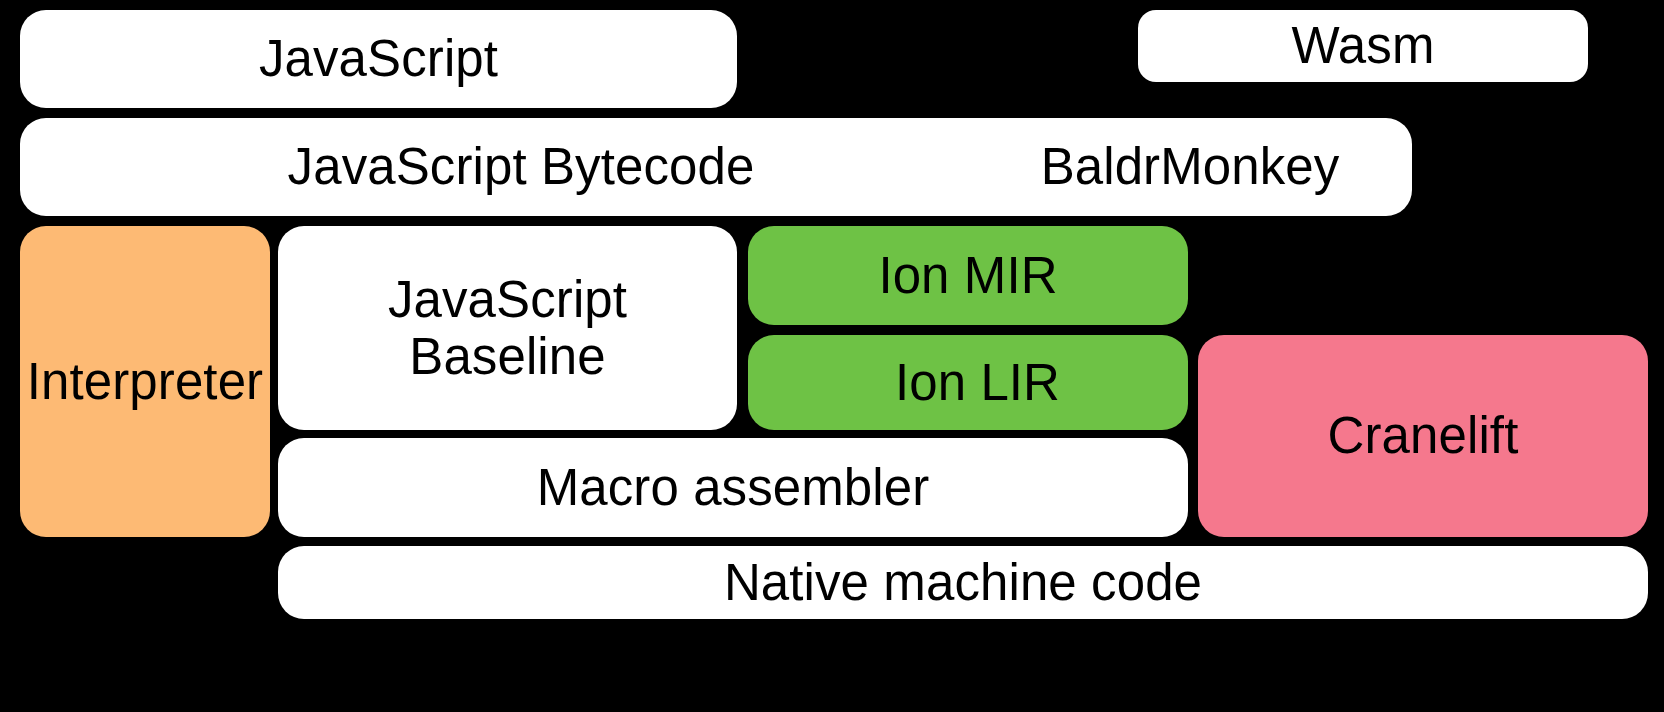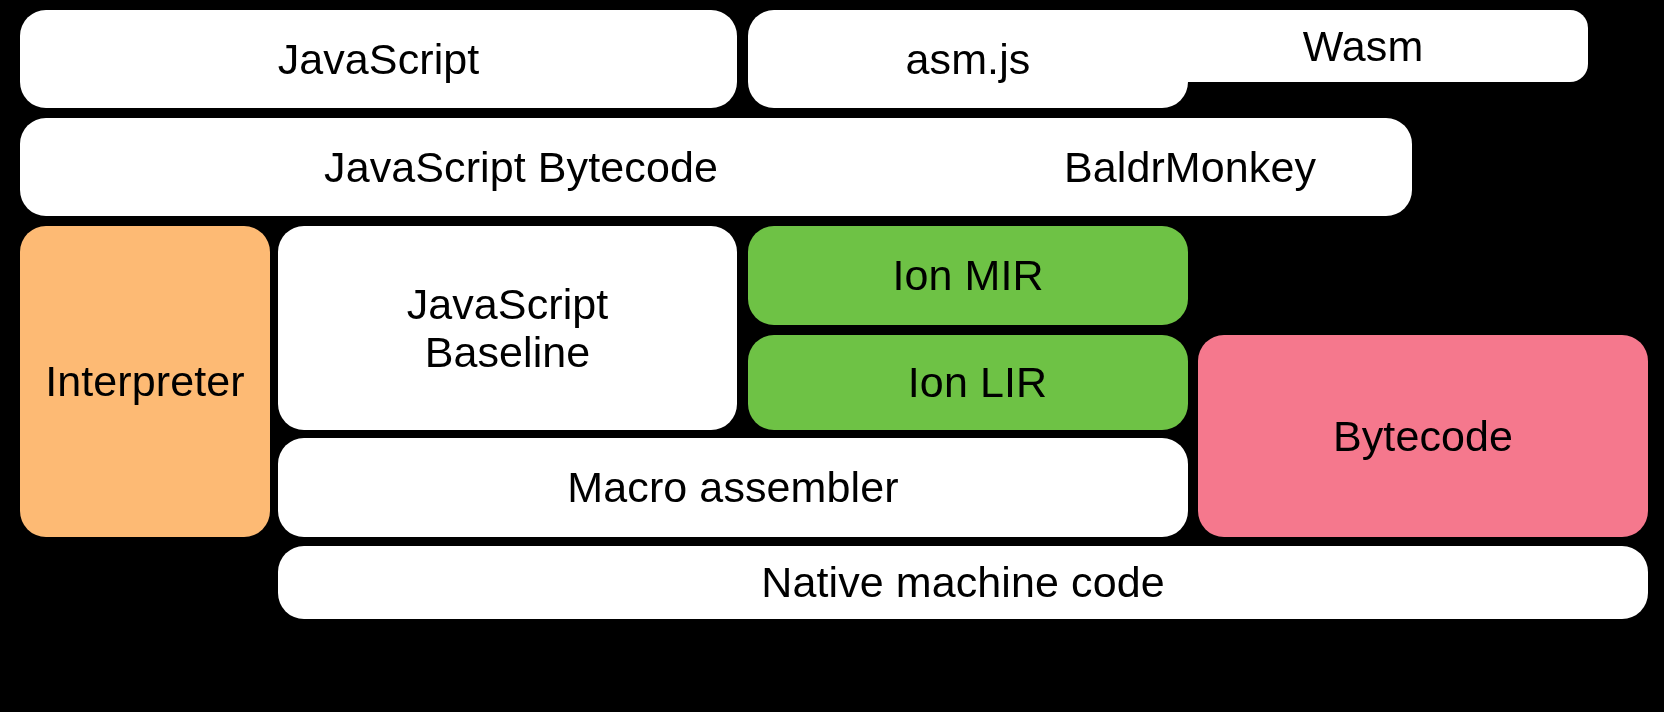--- a/index.html
+++ b/index.html
@@ -22,21 +22,21 @@
   }
   .node {
     position: absolute;
     box-sizing: border-box;
     display: flex;
     align-items: center;
     justify-content: center;
     text-align: center;
     border-radius: 26px;
     color: #000000;
-    font-size: 43px;
+    font-size: 51px;
     font-weight: 400;
     line-height: 1.12;
     letter-spacing: 0.1px;
     white-space: pre-line;
     user-select: none;
   }
   .node.white  { background: #ffffff; }
   .node.gray   { background: #fdba74; }
   .node.green  { background: #6ec245; }
   .node.pink   { background: #f5788d; }
@@ -61,36 +61,35 @@
   
   #n-native-code     { left: 278px;  top: 546px; width: 1370px; height: 73px; }
 </style>
 </head>
 <body>
 
 <div id="diagram">
 
   <div class="node white" id="n-javascript">JavaScript</div>
 
-  <div class="node white" id="n-asmjs">asm.js</div>
 
   <div class="node white" id="n-wasm">Wasm</div>
 
   <div class="node white" id="n-js-bytecode">JavaScript Bytecode</div>
 
   <div class="node white" id="n-baldrmonkey">BaldrMonkey</div>
 
   <div class="node gray" id="n-interpreter">Interpreter</div>
 
   <div class="node white" id="n-js-baseline">JavaScript
 Baseline</div>
 
   <div class="node green" id="n-ion-mir">Ion MIR</div>
 
   <div class="node green" id="n-ion-lir">Ion LIR</div>
 
   <div class="node white" id="n-macro-assembler">Macro assembler</div>
 
-  <div class="node pink" id="n-cranelift">Bytecode</div>
+  <div class="node pink" id="n-cranelift">Cranelift</div>
 
   <div class="node white" id="n-native-code">Native machine code</div>
 
 </div>
 
 </body></html>

